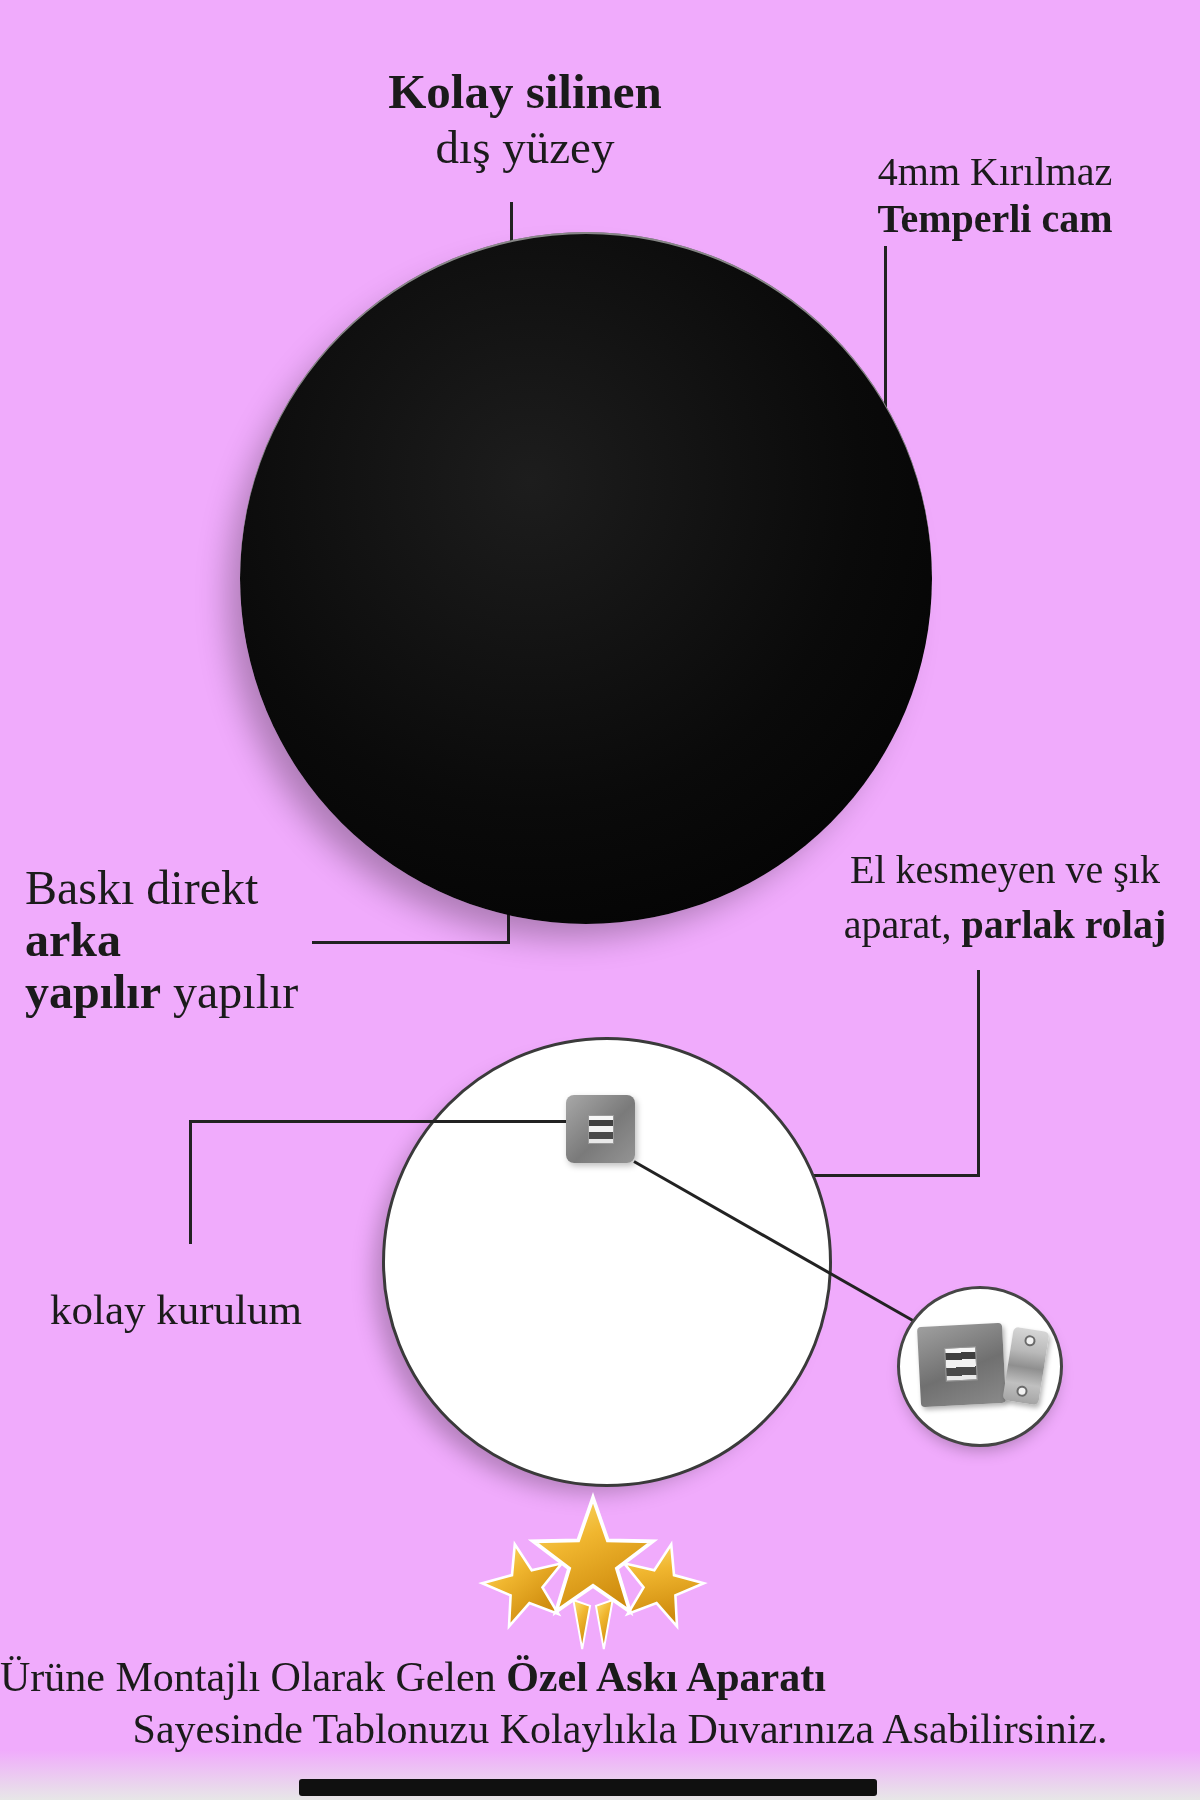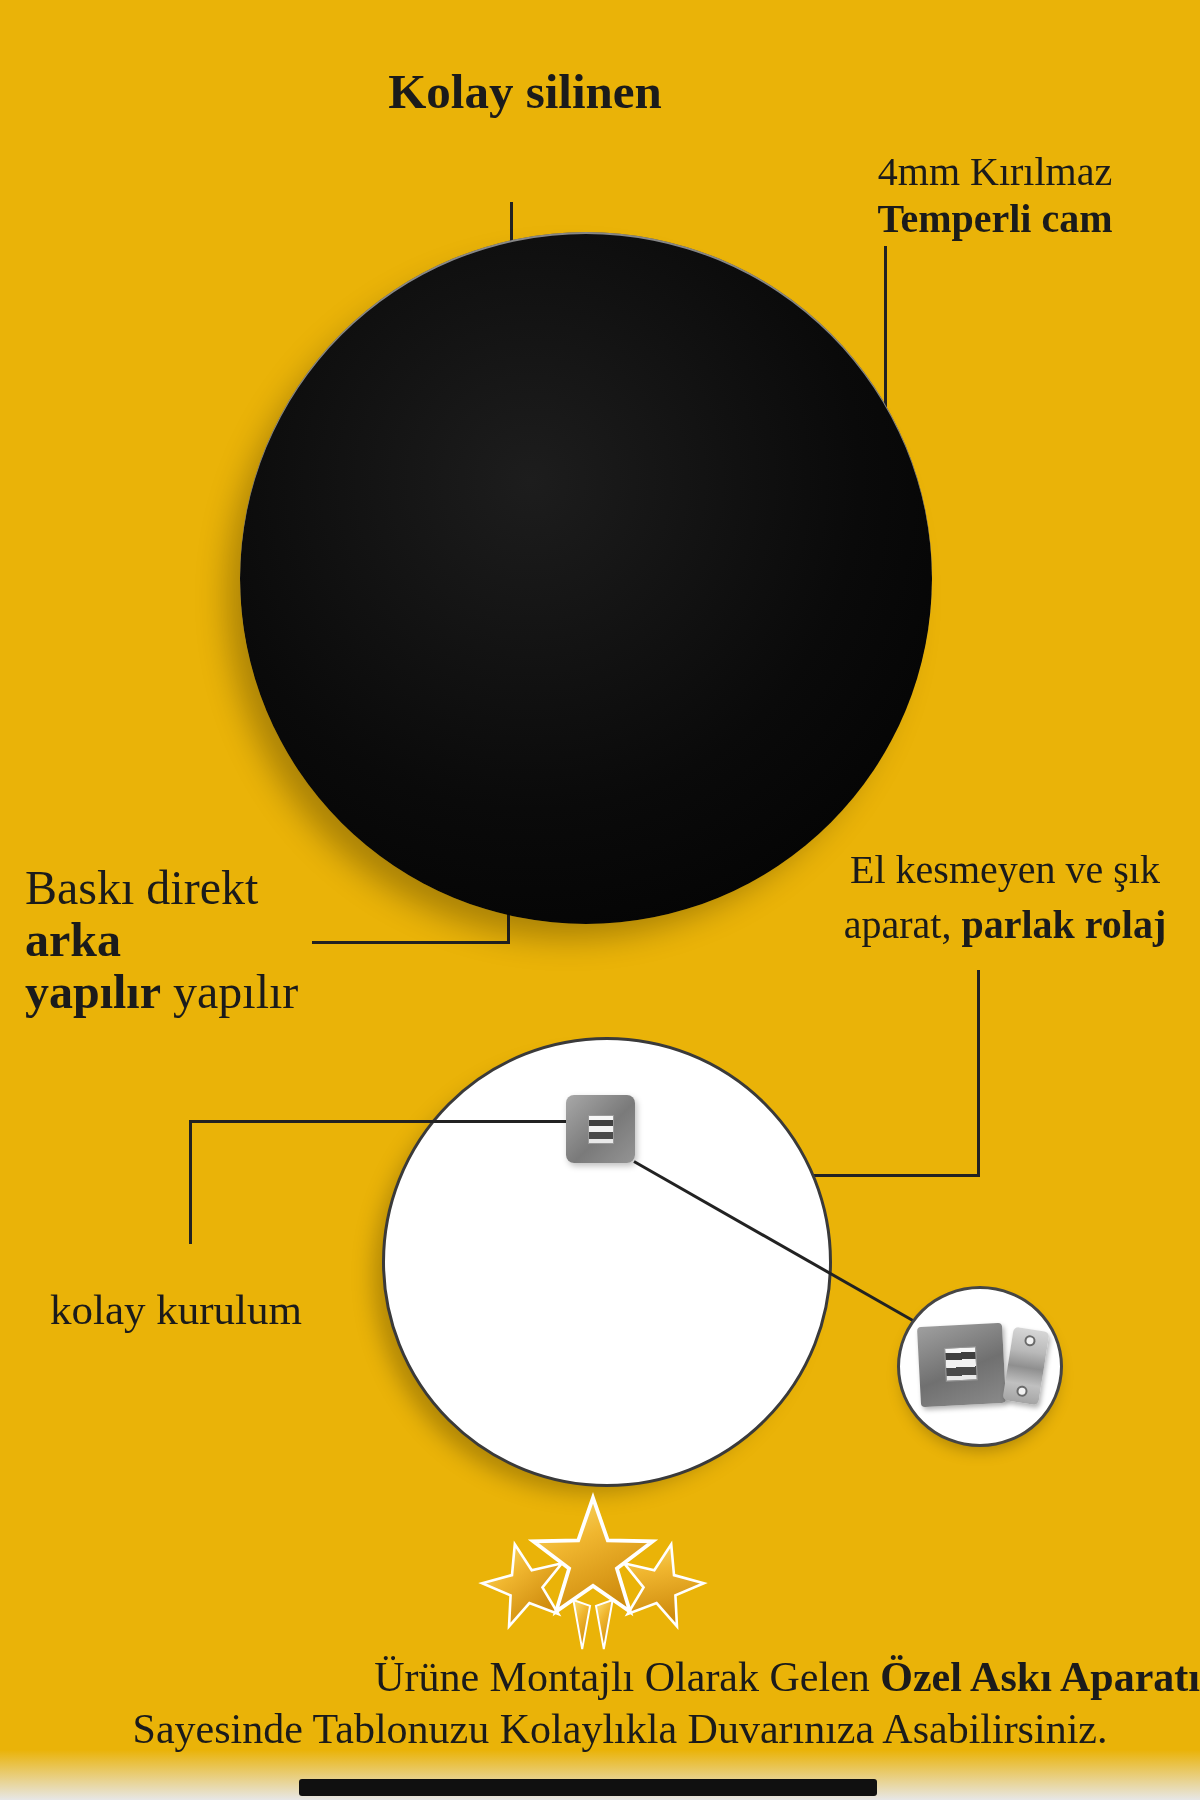--- a/index.html
+++ b/index.html
@@ -1,16 +1,16 @@
 <!DOCTYPE html>
 <html><head>
 <meta charset="utf-8">
 <style>
   html,body{margin:0;padding:0;background:#ffffff;}
-  #canvas{position:relative;width:1200px;height:1800px;background:#eab308;overflow:hidden;
+  #canvas{position:relative;width:1200px;height:1800px;background:#f0abfc;overflow:hidden;
           font-family:"Liberation Serif","DejaVu Serif",serif;color:#1b1b1b;}
   .label{position:absolute;color:#1b1b1b;z-index:5;}
   .b{font-weight:bold;}
   .line{position:absolute;background:#222222;}
   .z1{z-index:1}.z2{z-index:2}.z3{z-index:3}
 
   .top-label{left:330px;top:64px;width:390px;text-align:center;}
   .top-label .l1{font-size:49px;font-weight:bold;line-height:56px;}
   .top-label .l2{font-size:47px;line-height:54px;}
 
@@ -18,21 +18,21 @@
   .topright-label .l1{font-size:40px;line-height:47px;}
   .topright-label .l2{font-size:40px;font-weight:bold;line-height:48px;}
 
   .left-label{left:25px;top:862px;width:340px;text-align:left;font-size:48px;line-height:52px;}
   .right-label{left:820px;top:842px;width:370px;text-align:center;font-size:40px;line-height:55px;}
 
   .mount-label{left:50px;top:1246px;width:340px;text-align:left;}
   .mount-label .l1{font-size:44px;font-weight:bold;line-height:58px;}
   .mount-label .l2{font-size:43px;line-height:56px;margin-top:36px;}
 
-  .footer1{left:0;top:1652px;width:1200px;text-align:right;font-size:42px;line-height:50px;}
+  .footer1{left:0;top:1652px;width:1200px;text-align:left;font-size:42px;line-height:50px;}
   .footer2{left:0;top:1704px;width:1200px;text-align:center;font-size:42px;line-height:50px;margin-left:20px;}
 
   .main-circle{position:absolute;left:240px;top:232px;width:692px;height:692px;border-radius:50%;
     background:radial-gradient(circle at 42% 36%, #1d1d1d 0%, #0a0a0a 55%, #000000 100%);
     box-shadow:-18px 20px 32px -6px rgba(0,0,0,0.28), 0 2px 0 0 rgba(255,255,255,0.5) inset;}
   .back-circle{position:absolute;left:382px;top:1037px;width:450px;height:450px;border-radius:50%;
     background:#ffffff;border:3px solid #3a3a3a;box-sizing:border-box;
     box-shadow:-16px 14px 22px -8px rgba(0,0,0,0.25);}
   .small-circle{position:absolute;left:897px;top:1286px;width:166px;height:161px;border-radius:50%;
     background:#ffffff;border:3px solid #454545;box-sizing:border-box;z-index:4;
@@ -64,20 +64,21 @@
     background:linear-gradient(180deg,rgba(232,232,232,0) 0%,#e7e7e7 100%);}
   .bottom-bar{position:absolute;left:299px;top:1779px;width:578px;height:17px;background:#101010;border-radius:3px;z-index:6;}
 </style>
 </head>
 <body>
 
 <div id="canvas">
 
   <div class="label top-label">
     <div class="l1 b">Kolay silinen</div>
+    <div class="l2">dış yüzey</div>
   </div>
 
   <div class="label topright-label">
     <div class="l1">4mm Kırılmaz</div>
     <div class="l2">Temperli cam</div>
   </div>
 
   <div class="label left-label">
     <div><span>Baskı direkt </span><span class="b">arka</span></div>
     <div><span class="b">yapılır</span><span> yapılır</span></div>

